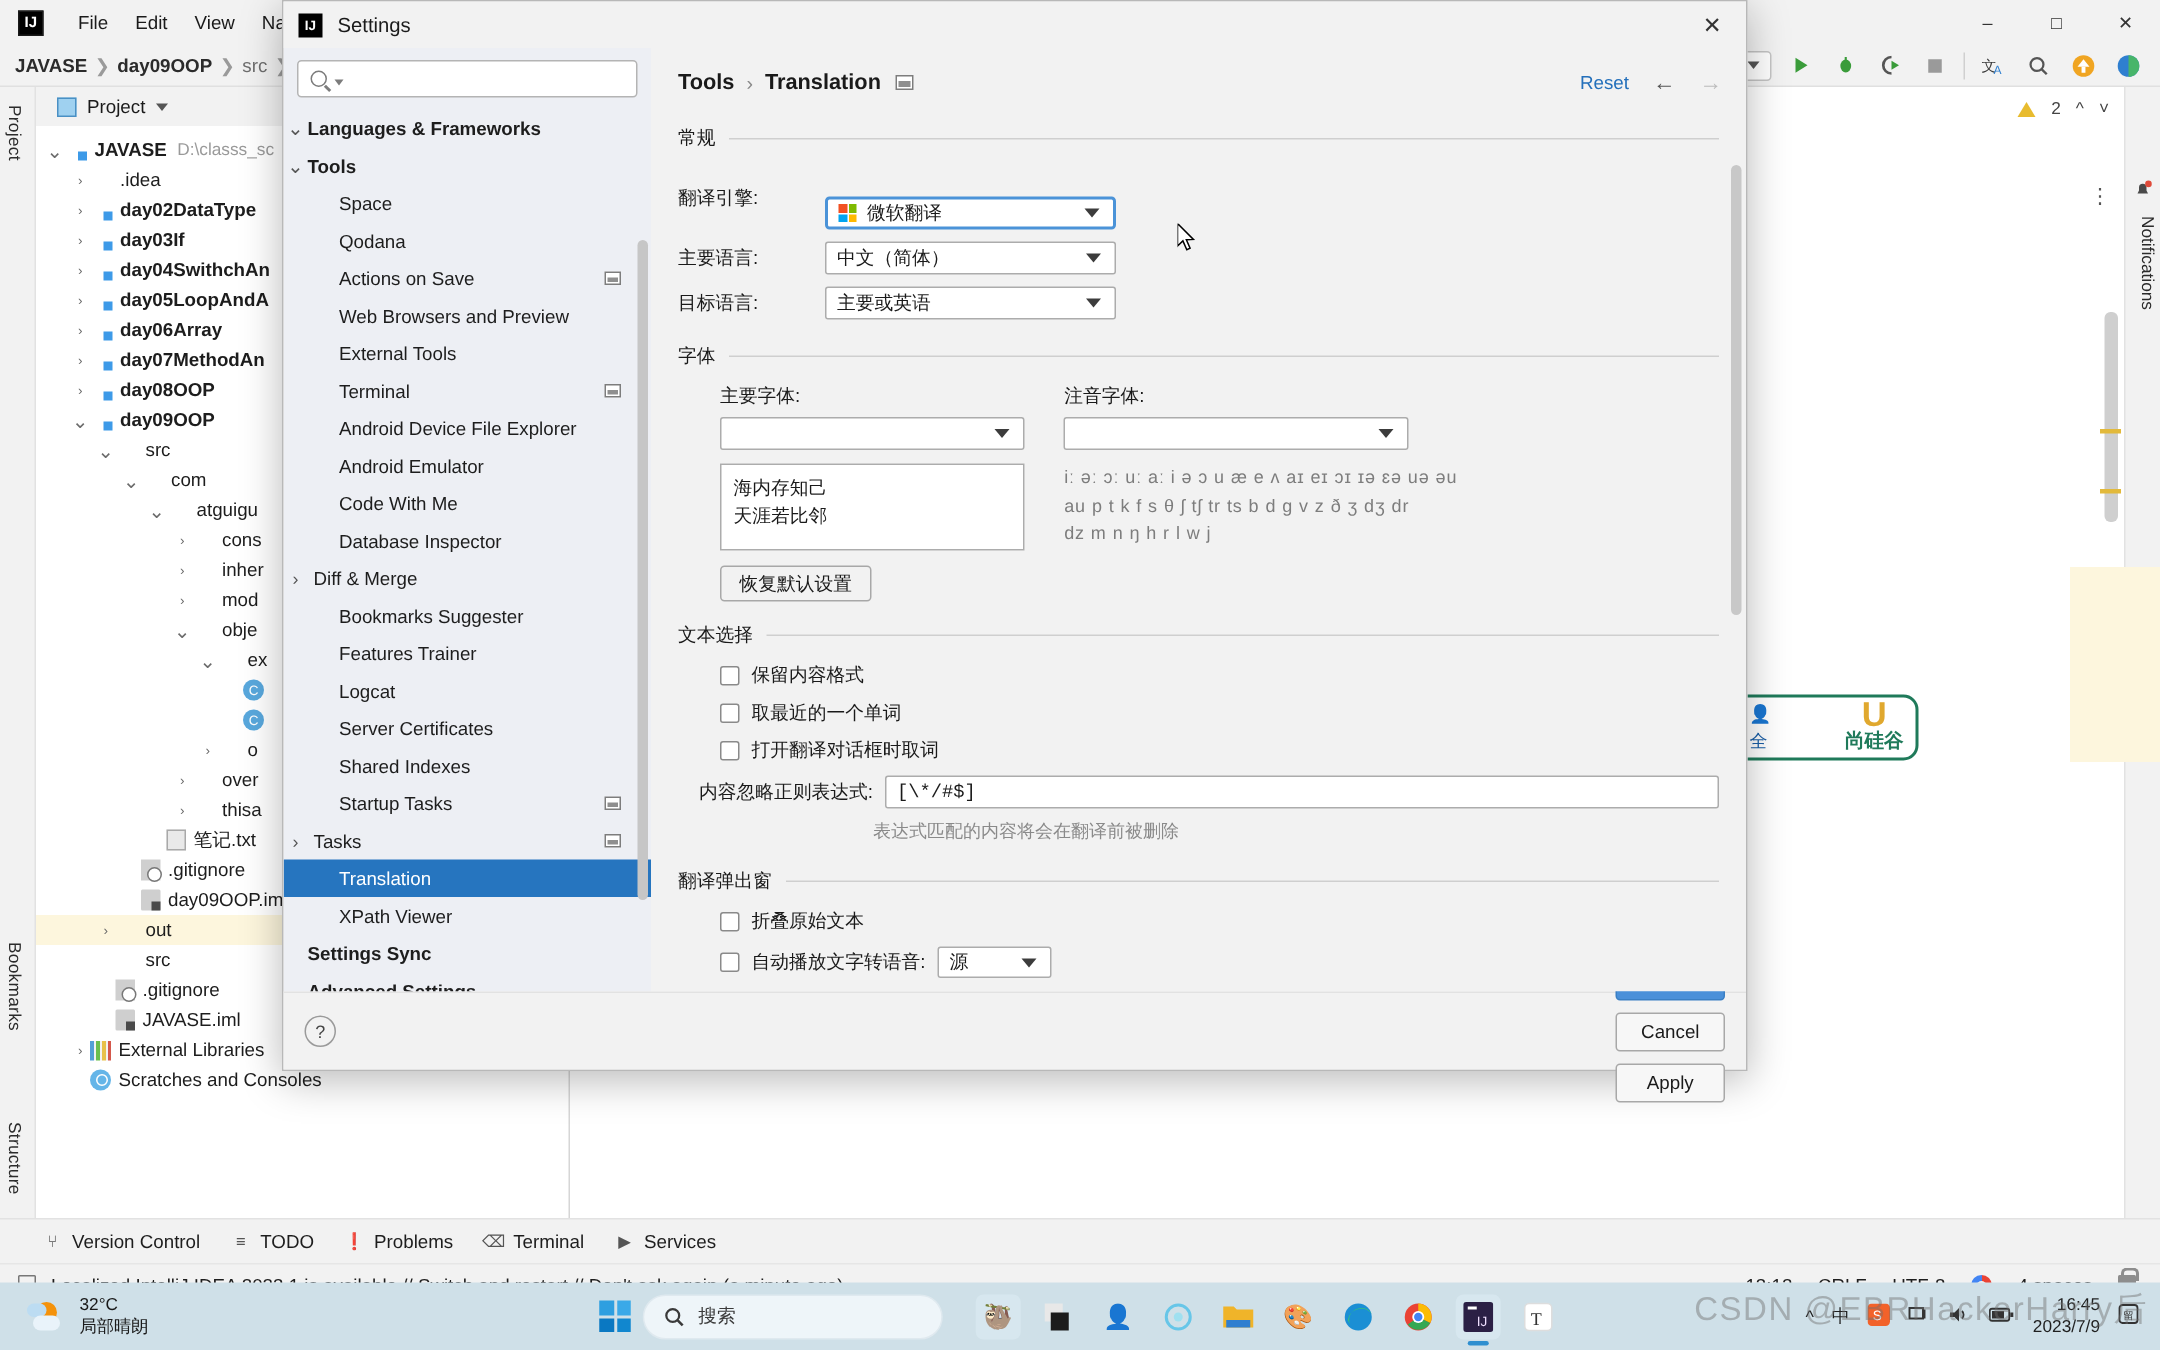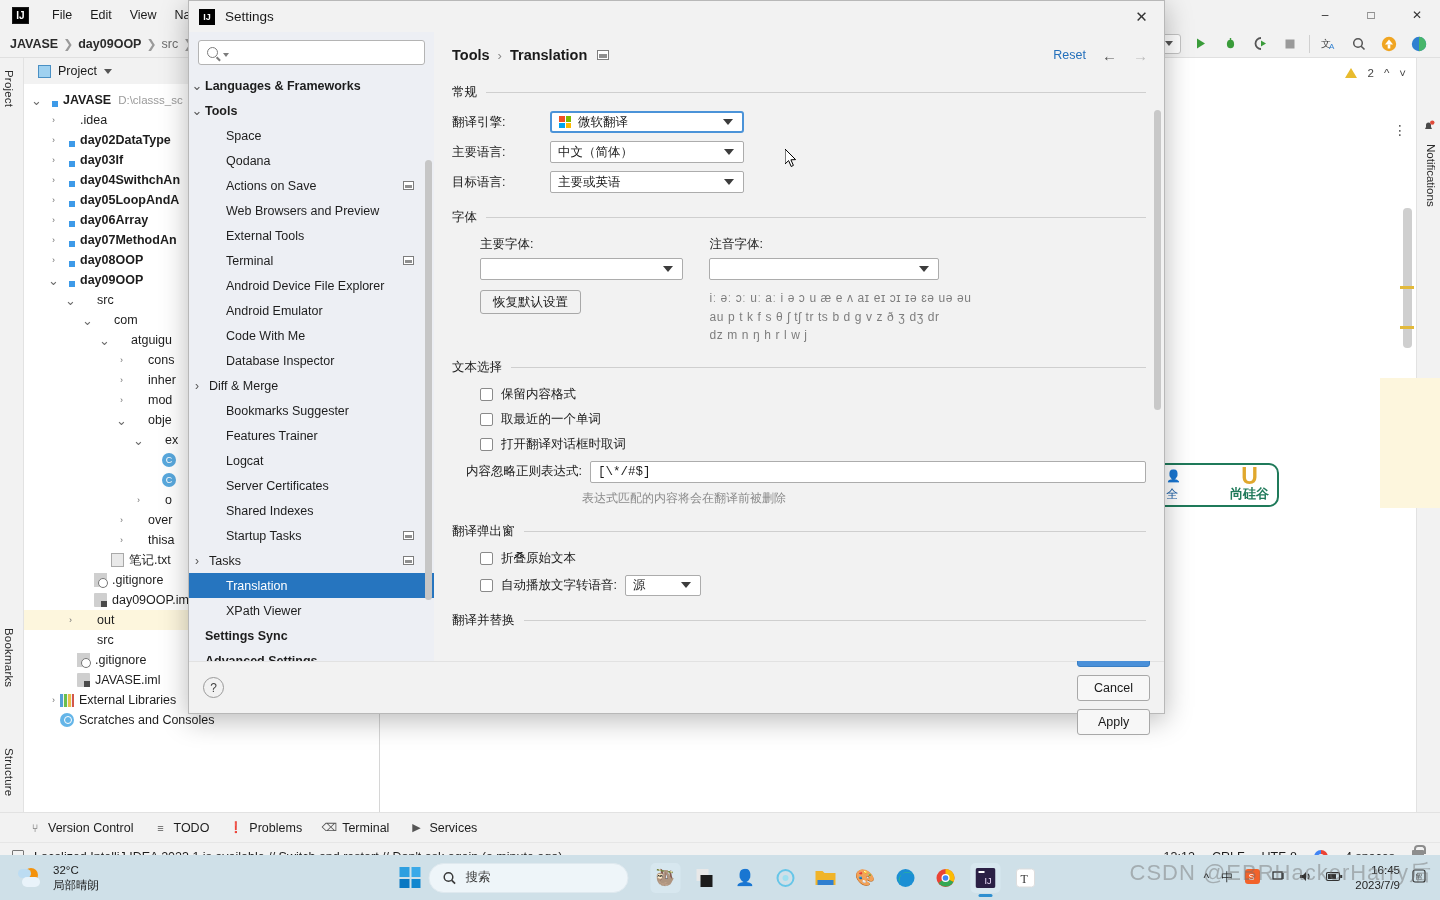--- a/index.html
+++ b/index.html
@@ -250,21 +250,21 @@
   .sec-title span { font-size: 12.5px; color:#1a1a1a; white-space: nowrap;}
   .sec-line { flex: 1; height: 1px; background: #cfcfcf; }
 
   .frow { display:flex; align-items:center; margin-bottom: 8px; gap: 20px; }
   .flabel { width: 78px; font-size: 12.5px; color:#1a1a1a; text-align: left; }
   .combo {
     width: 194px; height: 22px; background:#fff; border:1px solid #acacac; border-radius:2px;
     display:flex; align-items:center; padding-left: 7px; font-size: 12.5px; color:#1a1a1a;
     position: relative;
   }
-  .combo.focus { border: 2px solid #4b93d8; border-radius: 3px; }
+  .combo.focus { border: 2px solid #4b93d8; border-radius: 3px; margin-top: 20px; }
   .combo .cv { flex:1; overflow:hidden; white-space:nowrap; }
   .combo-arrow {
     width:0;height:0;border-left:5px solid transparent;border-right:5px solid transparent;
     border-top:6px solid #3c3c3c; margin-right: 9px;
   }
   .ms-logo { width: 12px; height: 12px; display:grid; grid-template-columns:1fr 1fr; gap:1px; margin-right: 7px; flex:0 0 12px;}
   .ms-logo i:nth-child(1){background:#f25022}
   .ms-logo i:nth-child(2){background:#7fba00}
   .ms-logo i:nth-child(3){background:#00a4ef}
   .ms-logo i:nth-child(4){background:#ffb900}
@@ -825,20 +825,24 @@
             <span>字体</span>
             <span class="sec-line"></span>
           </div>
 
           <div class="font-grid" style="padding-left:28px;">
             <div class="font-col">
               <div class="sublabel">主要字体:</div>
               <div class="combo full">
                 <span class="cv"></span>
                 <span class="combo-arrow"></span>
+              </div>
+              <div class="preview-box">
+                <div>海内存知己</div>
+                <div>天涯若比邻</div>
               </div>
               <button class="btn-default">恢复默认设置</button>
             </div>
 
             <div class="font-col wide">
               <div class="sublabel">注音字体:</div>
               <div class="combo full" style="width:230px;">
                 <span class="cv"></span>
                 <span class="combo-arrow"></span>
               </div>

